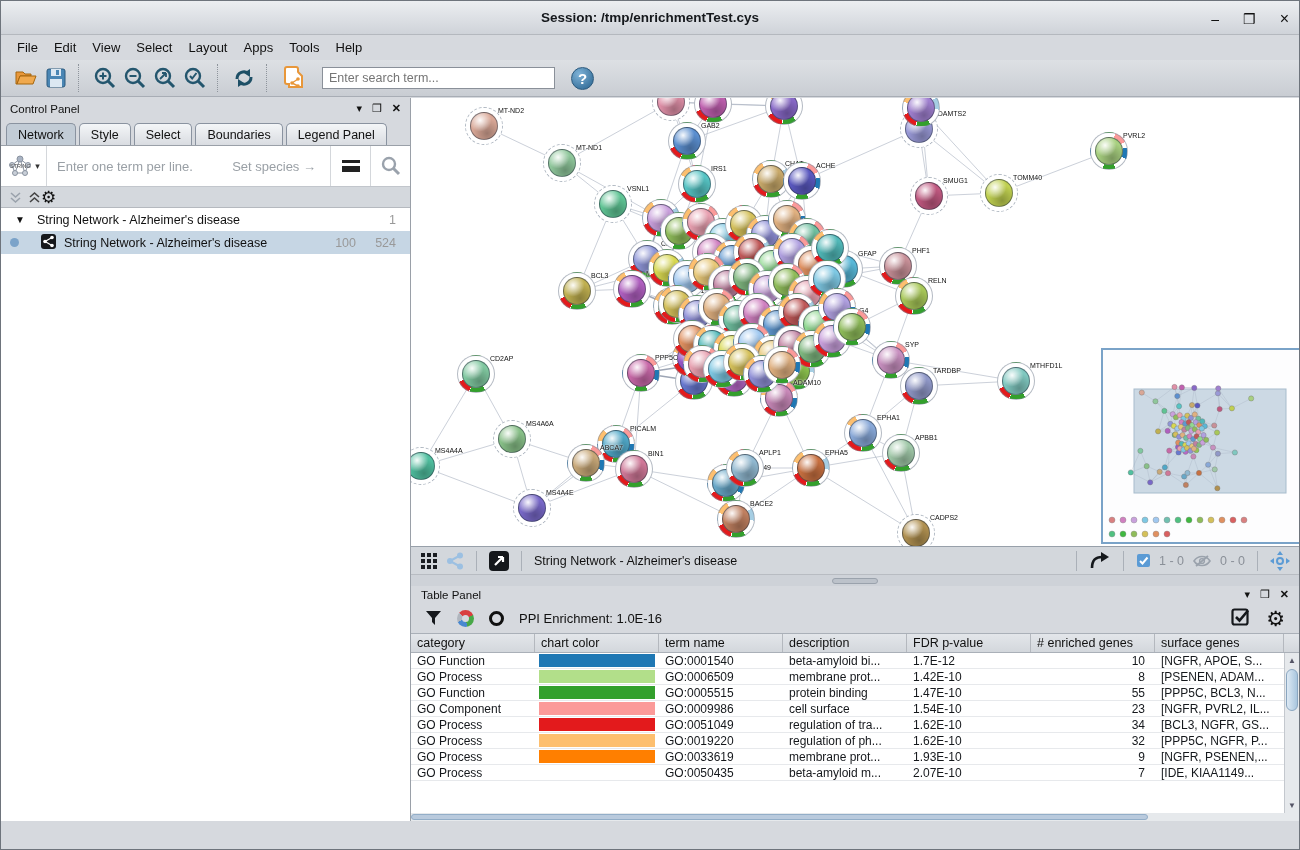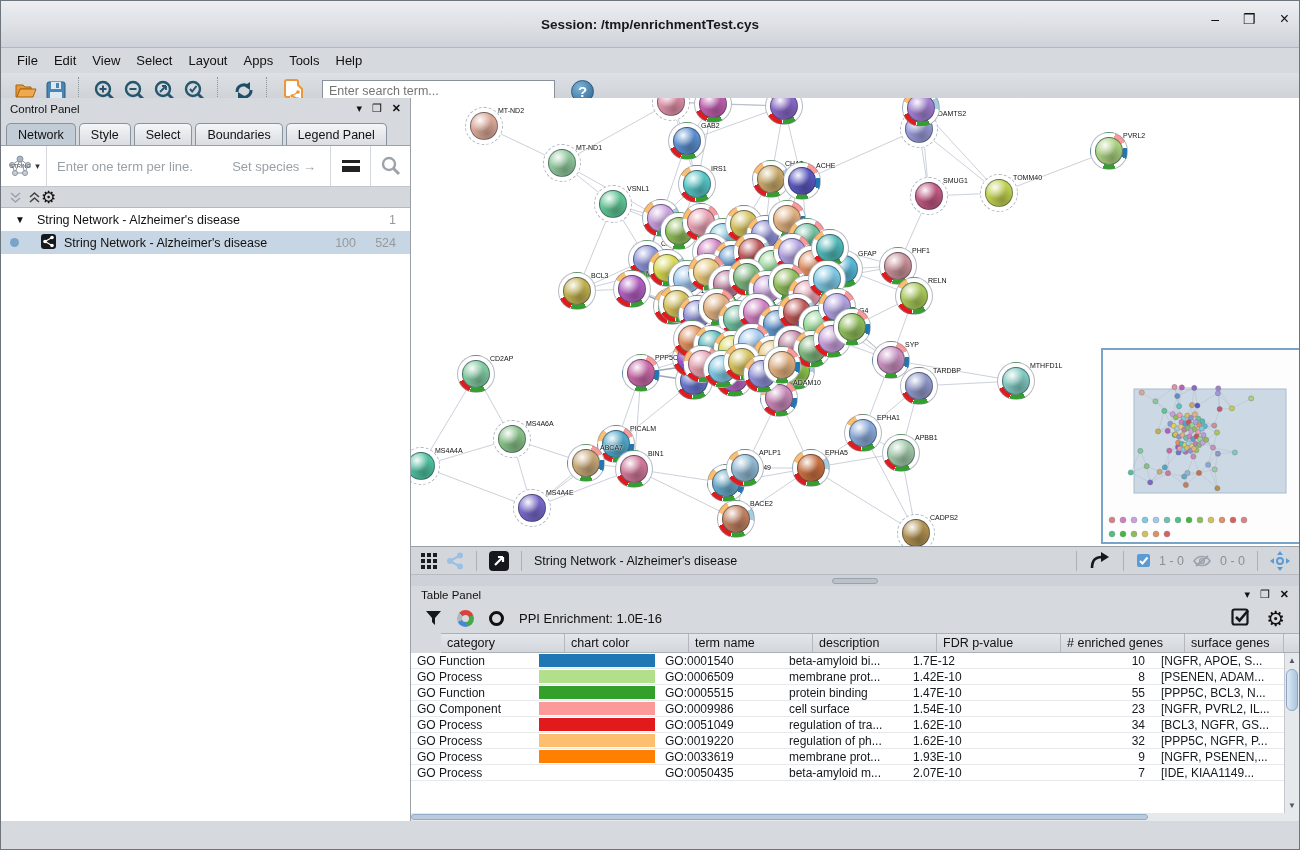--- a/index.html
+++ b/index.html
@@ -1,20 +1,20 @@
 <!DOCTYPE html>
 <html><head>
 <meta charset="utf-8">
 <style>
   html,body{margin:0;padding:0;background:#9aa0a8;}
   *{box-sizing:border-box;}
   .window{position:relative;width:1300px;height:850px;background:#d6d9de;
     font-family:"Liberation Sans",sans-serif;color:#111;border:1px solid #6e747c;overflow:hidden;}
   
-  .titlebar{height:47px;background:linear-gradient(#eceef1,#cfd3d9);display:flex;align-items:center;justify-content:center;position:relative;border-bottom:1px solid #b4b8be;}
+  .titlebar{height:34px;background:linear-gradient(#eceef1,#cfd3d9);display:flex;align-items:center;justify-content:center;position:relative;border-bottom:1px solid #b4b8be;}
   .titlebar .title{font-weight:bold;font-size:13.5px;color:#15181c;}
   .win-controls{position:absolute;right:10px;top:0;height:35px;display:flex;align-items:center;gap:24px;}
   .win-btn{font-size:14px;color:#111;line-height:1;cursor:default;}
   
   .menubar{height:25px;display:flex;align-items:center;padding-left:8px;font-size:13px;background:#d6d9de;}
   .menu-item{padding:2px 8px;}
   
   .toolbar{height:37px;background:linear-gradient(#dde0e4,#c9cdd3);border-bottom:1px solid #a8adb5;display:flex;align-items:center;padding-left:10px;}
   .tb-sep{width:5px;height:28px;border-left:1px dotted #8e949c;margin:0 7px;}
   .tb-ico{width:30px;height:28px;display:flex;align-items:center;justify-content:center;}
@@ -69,21 +69,21 @@
   
   .table-panel{flex:1;display:flex;flex-direction:column;background:#d6d9de;overflow:hidden;}
   .tp-header{height:17px;display:flex;align-items:center;padding:0 10px;font-size:11.5px;}
   .tp-header .sp{flex:1;}
   .tp-tools{height:30px;display:flex;align-items:center;padding:0 14px;gap:15px;}
   .tp-tools .sp{flex:1;}
   .ppi{font-size:13px;}
   .donut{width:17px;height:17px;border-radius:50%;background:conic-gradient(from -50deg,#d94040 0 32%,#48a848 32% 60%,#4888d0 60% 82%,#b0b6be 82% 100%);position:relative;}
   .donut::after{content:"";position:absolute;inset:5px;background:#d6d9de;border-radius:50%;}
   .ring-ico{width:15px;height:15px;border:3px solid #111;border-radius:50%;}
-  .tp-cols{height:20px;display:grid;grid-template-columns:124px 124px 124px 124px 124px 124px 1fr 15px;background:linear-gradient(#e3e6ea,#d3d7dc);border-top:1px solid #aab0b8;border-bottom:1px solid #aab0b8;margin-left:30px;}
+  .tp-cols{height:20px;display:grid;grid-template-columns:124px 124px 124px 124px 124px 124px 1fr 15px;background:linear-gradient(#e3e6ea,#d3d7dc);border-top:1px solid #aab0b8;border-bottom:1px solid #aab0b8;}
   .tp-cols .c{font-size:12.5px;padding:2px 0 0 6px;border-right:1px solid #b4b8be;overflow:hidden;white-space:nowrap;}
   .tp-body{position:relative;flex:1;background:#fff;overflow:hidden;}
   .trow{height:16px;display:grid;grid-template-columns:124px 124px 124px 124px 124px 124px 1fr;border-bottom:1px solid #e7e9ec;font-size:12px;}
   .trow .cell{padding:1px 0 0 6px;overflow:hidden;white-space:nowrap;color:#15181c;}
   .trow .num{text-align:right;padding-right:10px;}
   .swatch{margin:1px 4px;height:13px;}
   .vscroll{position:absolute;right:0;top:0;bottom:0;width:15px;background:#e6e9ec;border-left:1px solid #c4c8ce;}
   .vs-arrow{height:15px;display:flex;align-items:center;justify-content:center;font-size:8px;color:#556;}
   .vs-thumb{position:absolute;left:1px;right:1px;top:16px;height:42px;border-radius:7px;background:linear-gradient(90deg,#dde9f4,#a9c6de);border:1px solid #8aa6c0;}
   .vs-down{position:absolute;bottom:0;left:0;right:0;}

